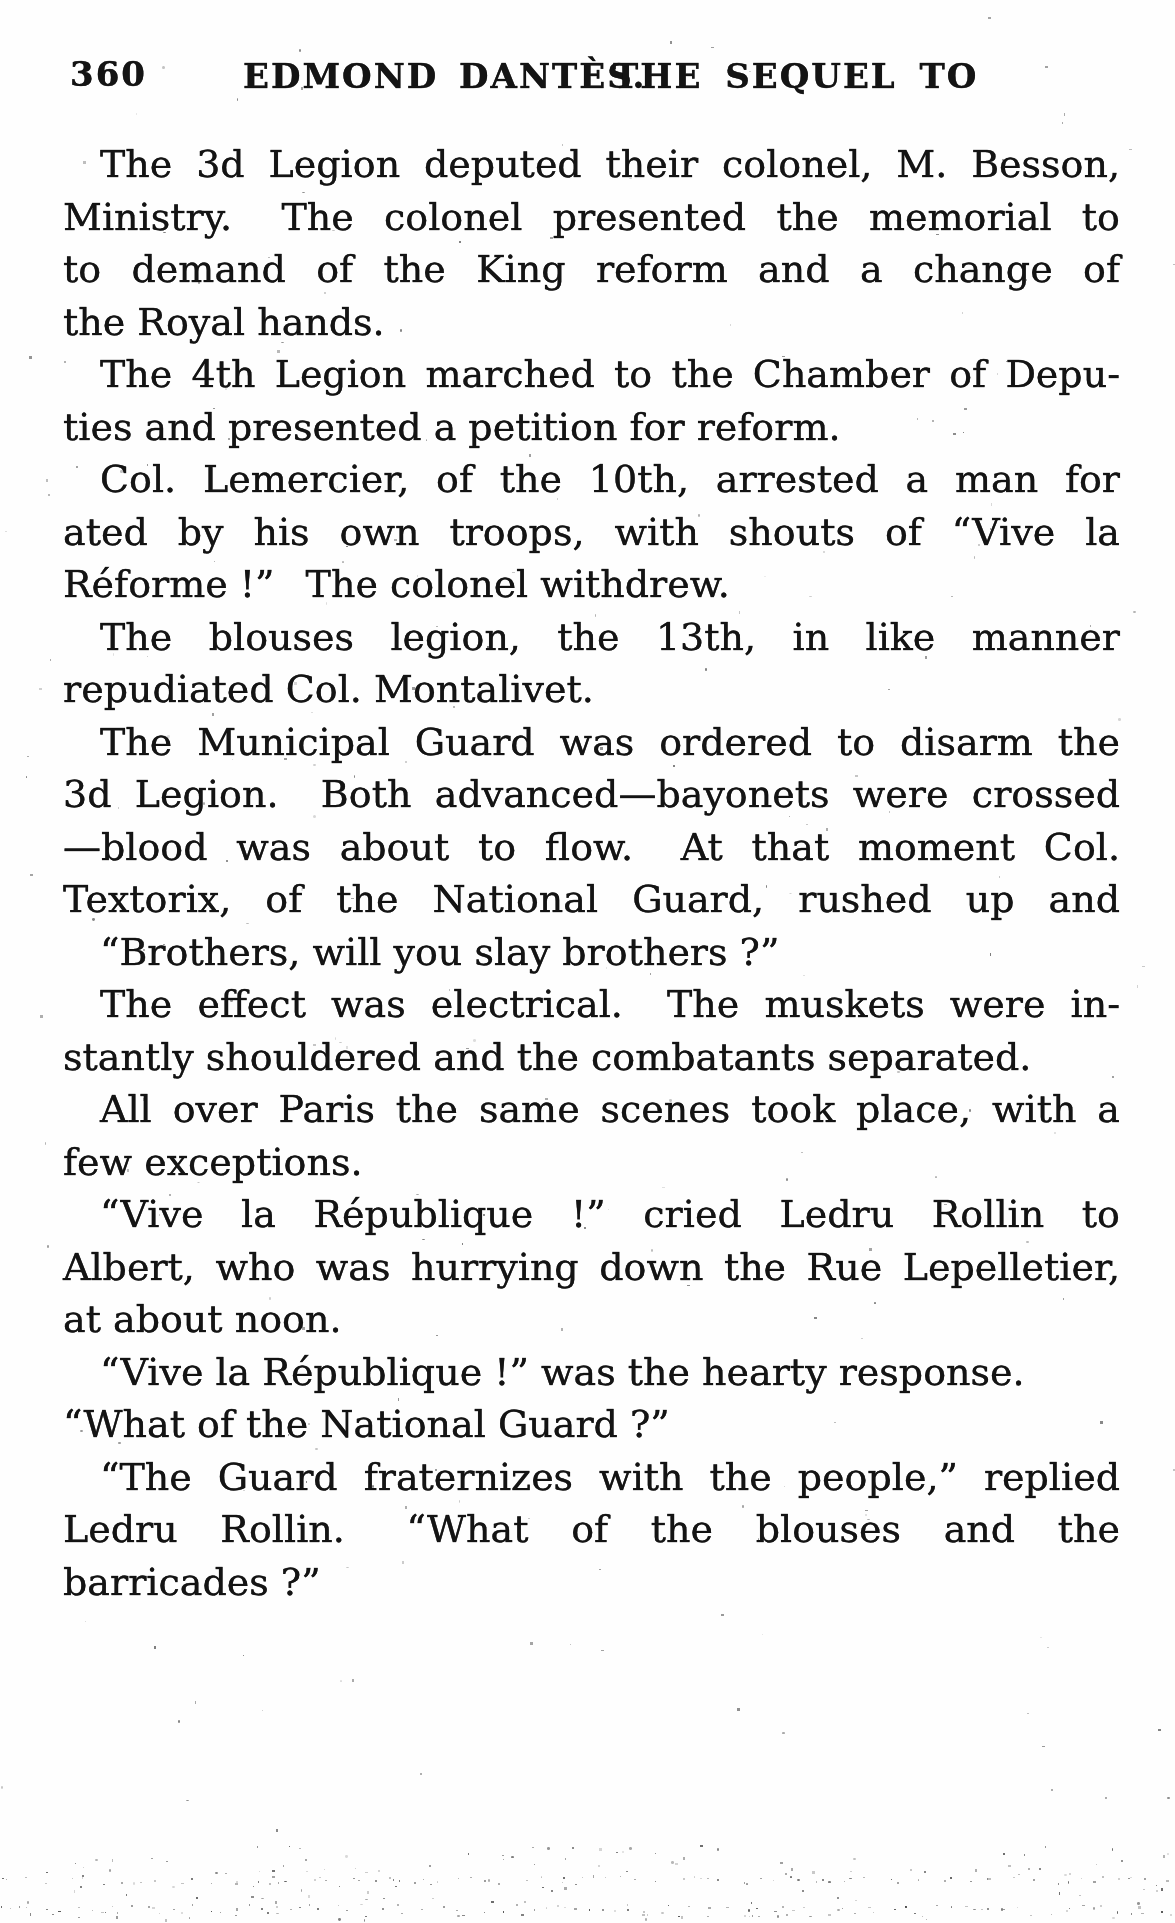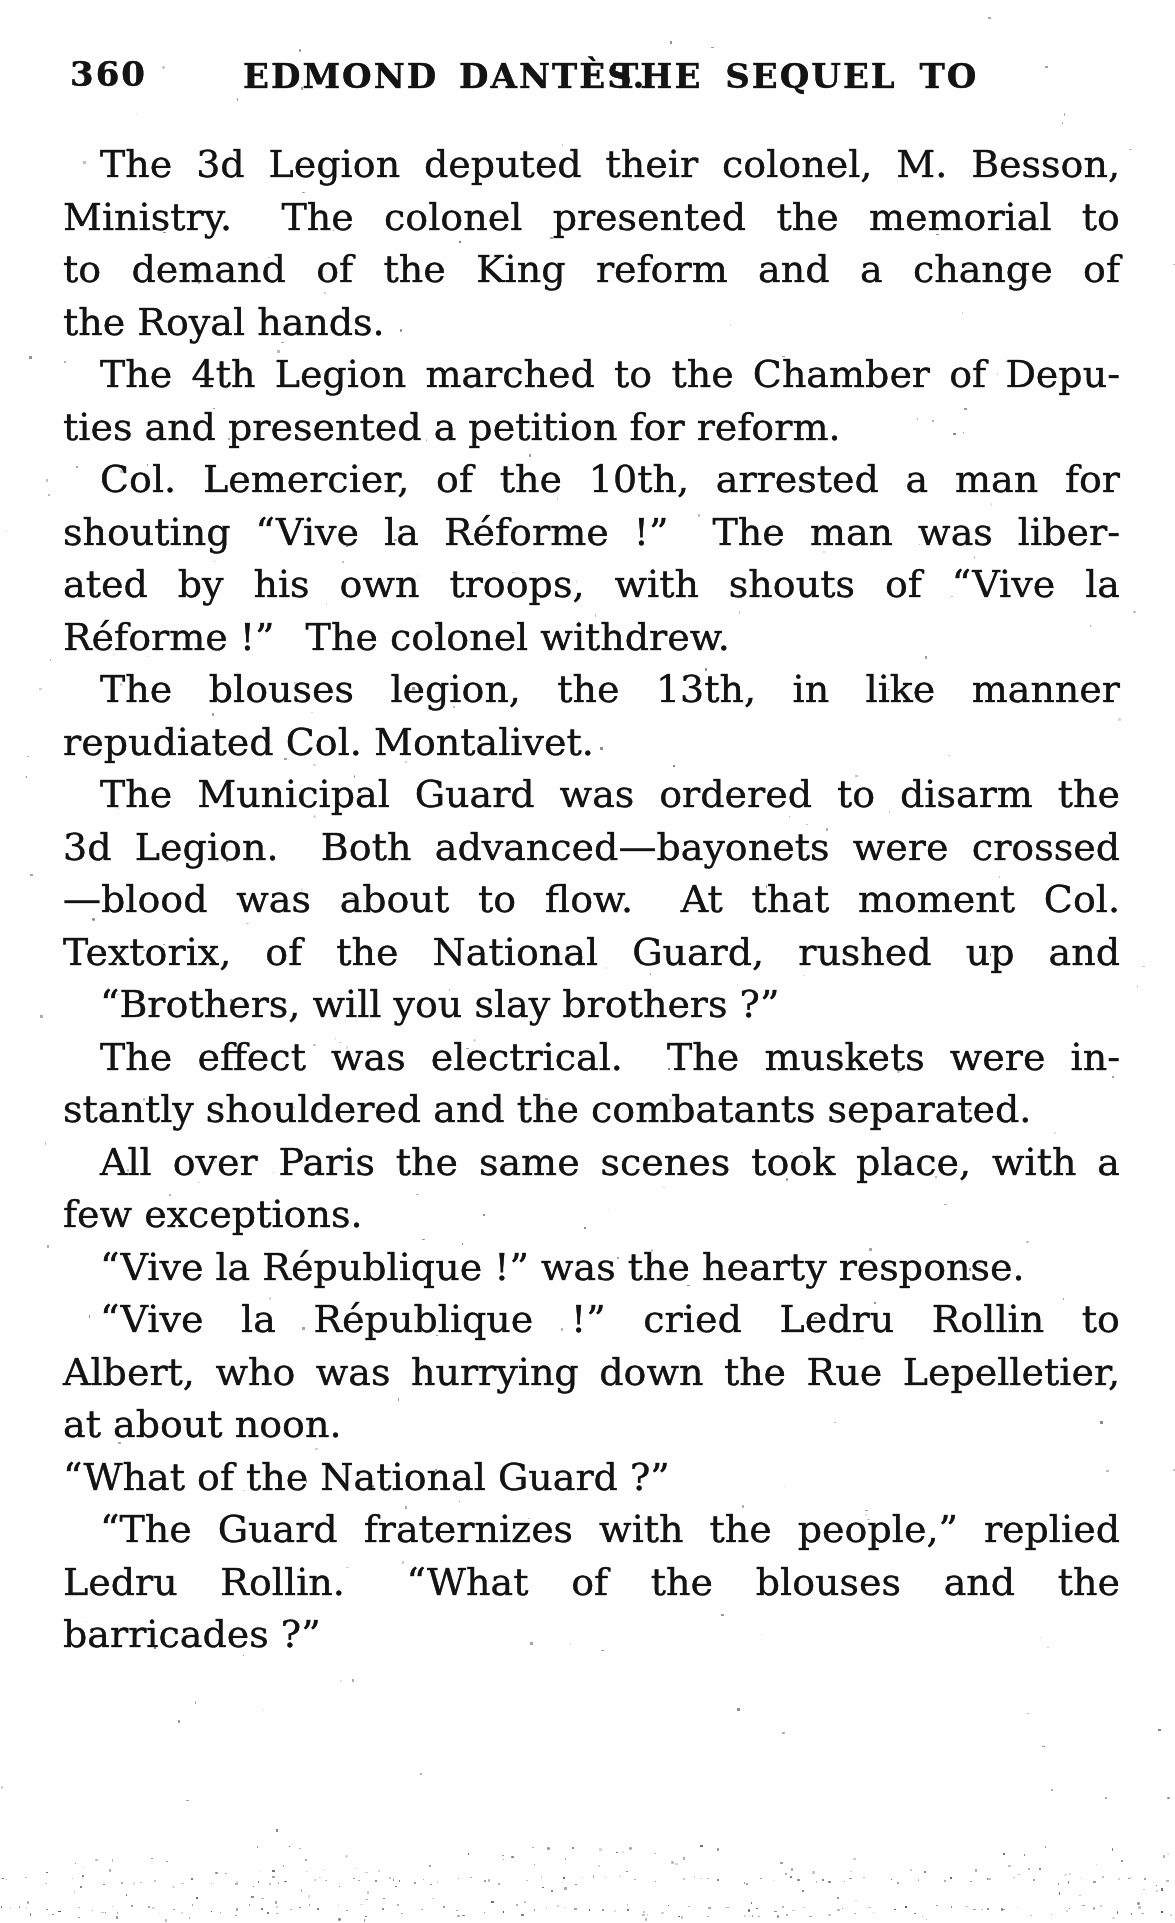--- a/index.html
+++ b/index.html
@@ -652,21 +652,20 @@
         <div class="line">Ministry.  The colonel presented the memorial to</div>
         <div class="line">to demand of the King reform and a change of</div>
         <div class="line last">the Royal hands.</div>
       </div>
       <div class="paragraph">
         <div class="line indent">The 4th Legion marched to the Chamber of Depu-</div>
         <div class="line last">ties and presented a petition for reform.</div>
       </div>
       <div class="paragraph">
         <div class="line indent">Col. Lemercier, of the 10th, arrested a man for</div>
-        <div class="line">shouting “Vive la Réforme !”  The man was liber-</div>
         <div class="line">ated by his own troops, with shouts of “Vive la</div>
         <div class="line last">Réforme !”  The colonel withdrew.</div>
       </div>
       <div class="paragraph">
         <div class="line indent">The blouses legion, the 13th, in like manner</div>
         <div class="line last">repudiated Col. Montalivet.</div>
       </div>
       <div class="paragraph">
         <div class="line indent">The Municipal Guard was ordered to disarm the</div>
         <div class="line">3d Legion.  Both advanced—bayonets were crossed</div>
@@ -678,26 +677,26 @@
       </div>
       <div class="paragraph">
         <div class="line indent">The effect was electrical.  The muskets were in-</div>
         <div class="line last">stantly shouldered and the combatants separated.</div>
       </div>
       <div class="paragraph">
         <div class="line indent">All over Paris the same scenes took place, with a</div>
         <div class="line last">few exceptions.</div>
       </div>
       <div class="paragraph">
-        <div class="line last indent">“Vive la République !” was the hearty response.</div>
-      </div>
-      <div class="paragraph">
         <div class="line indent">“Vive la République !” cried Ledru Rollin to</div>
         <div class="line">Albert, who was hurrying down the Rue Lepelletier,</div>
         <div class="line last">at about noon.</div>
+      </div>
+      <div class="paragraph">
+        <div class="line last indent">“Vive la République !” was the hearty response.</div>
       </div>
       <div class="paragraph">
         <div class="line last">“What of the National Guard ?”</div>
       </div>
       <div class="paragraph">
         <div class="line indent">“The Guard fraternizes with the people,” replied</div>
         <div class="line">Ledru Rollin.  “What of the blouses and the</div>
         <div class="line last">barricades ?”</div>
       </div>
     </main>

